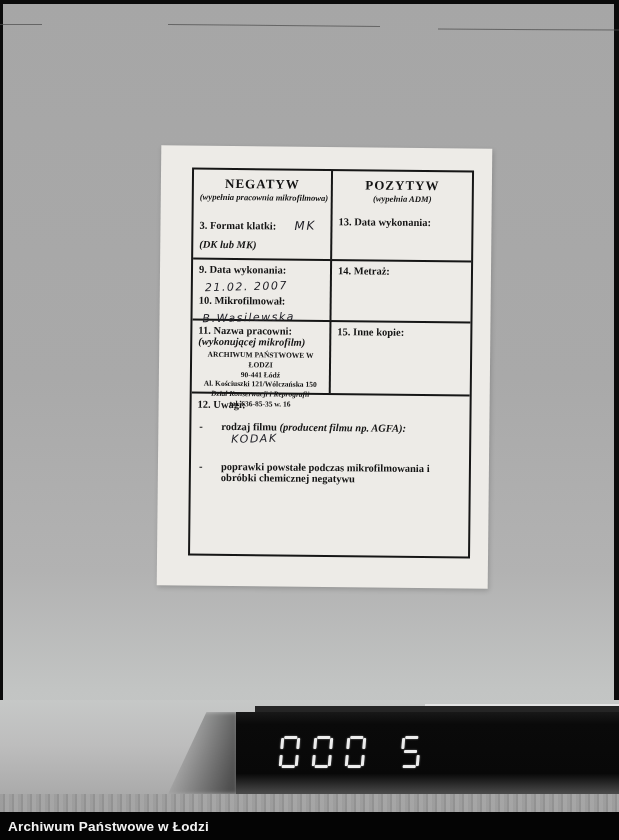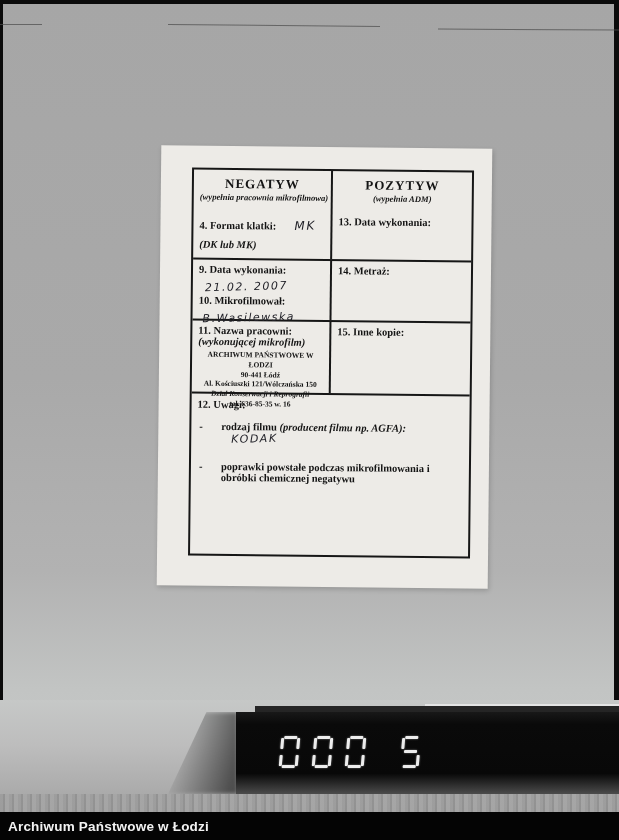--- a/index.html
+++ b/index.html
@@ -111,21 +111,21 @@
 <div class="scratch s3"></div>
 
 <div class="card">
   <div class="ftable">
 
     <div class="frow row1">
       <div class="cell-l">
         <div class="col-title">NEGATYW</div>
         <div class="col-sub">(wypełnia pracownia mikrofilmowa)</div>
         <div class="mt">
-          <span class="lbl">4. Format klatki:</span>
+          <span class="lbl">3. Format klatki:</span>
           <span class="hand" style="margin-left:14px;">MK</span>
         </div>
         <div class="lbl-ital note-bottom">(DK lub MK)</div>
       </div>
       <div class="cell-r">
         <div class="col-title">POZYTYW</div>
         <div class="col-sub">(wypełnia ADM)</div>
         <div class="lbl mt">13. Data wykonania:</div>
       </div>
     </div>

